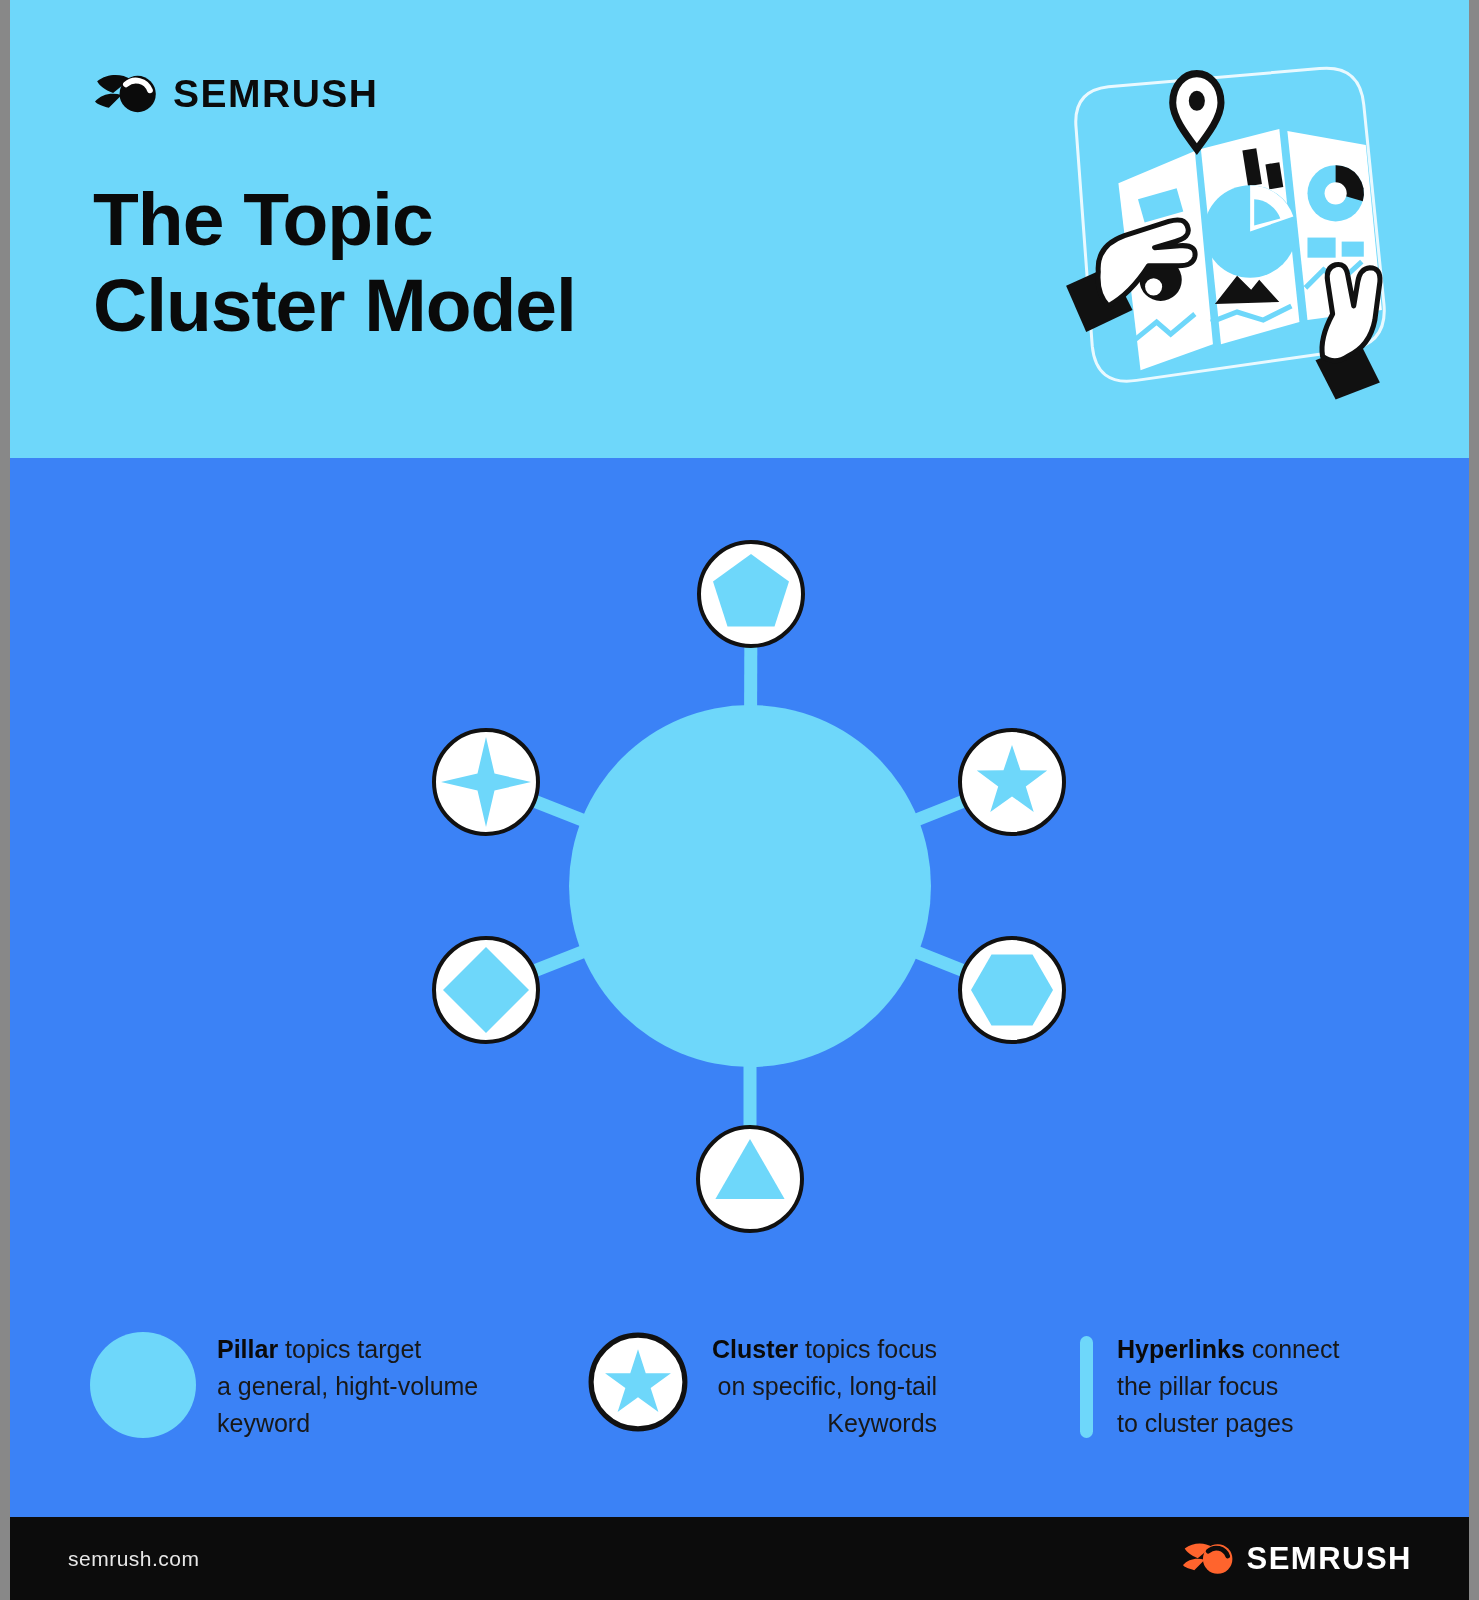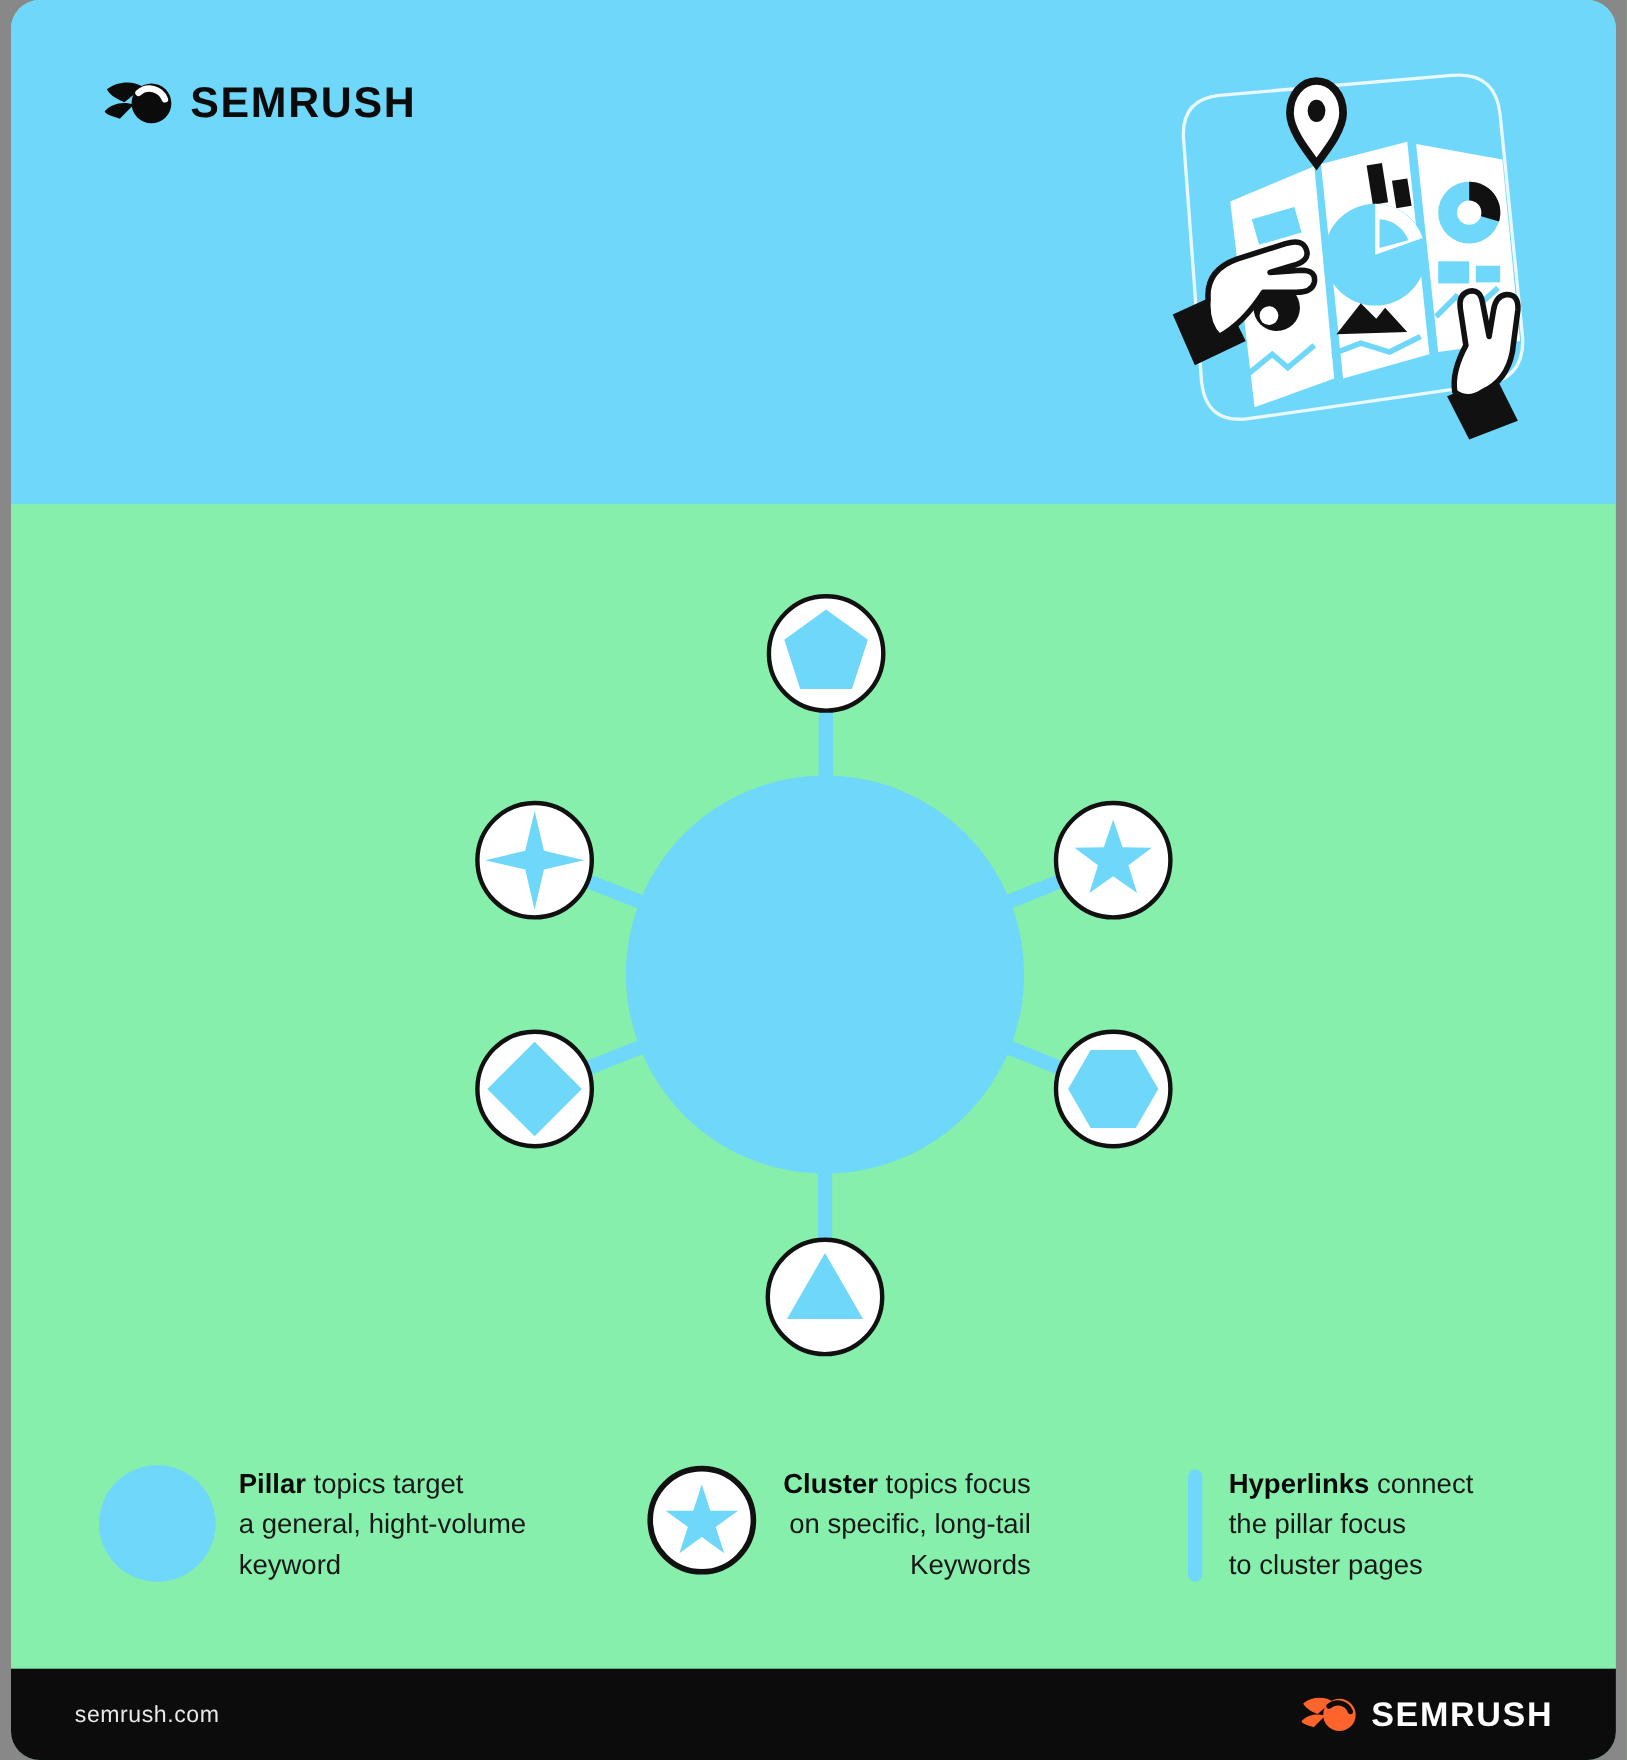--- a/index.html
+++ b/index.html
@@ -4,22 +4,22 @@
 <style>
   :root{
     --blue:#6ED7FA;
     --ink:#0b0b0b;
     --orange:#FF642D;
     --footer-bg:#0c0c0c;
   }
   *{margin:0;padding:0;box-sizing:border-box;}
   body{background:#888;font-family:"Liberation Sans",sans-serif;}
   .page{
-    position:relative;width:1459px;height:1600px;background:#86efac;
-    overflow:hidden;margin:0 auto;border-radius:26px;
+    position:relative;width:1459px;height:1600px;background:#3b82f6;
+    overflow:hidden;margin:0 auto;
   }
   
   .header{
     position:absolute;left:0;top:0;width:1479px;height:458px;
     background:var(--blue);
   }
   .brand{
     position:absolute;left:85px;top:70px;display:flex;align-items:center;gap:14px;
     color:var(--ink);
   }
@@ -83,20 +83,24 @@
     <div class="brand">
       <svg class="flame-icon" viewBox="0 0 60 44">
         <path d="M2,10 C12,2 26,3 33,8 L17,21 C9,18 4,14 2,10 Z" fill="currentColor"></path>
         <path d="M0,29 C6,22 16,20 25,23 L13,35 C7,33 2,32 0,29 Z" fill="currentColor"></path>
         <circle cx="40" cy="22" r="17" fill="currentColor"></circle>
         <path class="arc-on-blue" d="M29,13 A14,14 0 0 1 51.5,18.5" fill="none" stroke-width="5.5" stroke-linecap="round"></path>
       </svg>
       <span class="brand-word">SEMRUSH</span>
     </div>
 
+    <h1 class="page-title">
+      <span>The Topic</span>
+      <span>Cluster Model</span>
+    </h1>
 
     <svg class="illustration" viewBox="0 0 350 345">
       <path d="M60,34 L270,16 Q310,12 314,52 L334,250 Q338,290 298,296 L88,326 Q48,332 44,292 L28,76 Q24,38 60,34 Z" fill="none" stroke="#ffffff" stroke-width="3" opacity="0.85"></path>
 
       <polygon points="70,130 146,98 164,290 92,316" fill="#ffffff"></polygon>
       <polygon points="152,96 230,76 250,268 172,290" fill="#ffffff"></polygon>
       <polygon points="238,78 316,92 332,256 258,266" fill="#ffffff"></polygon>
 
       <rect x="92" y="140" width="40" height="24" fill="var(--blue)" transform="rotate(-16 112 152)"></rect>
       <rect x="100" y="174" width="26" height="15" fill="var(--blue)" transform="rotate(-16 113 181)"></rect>

